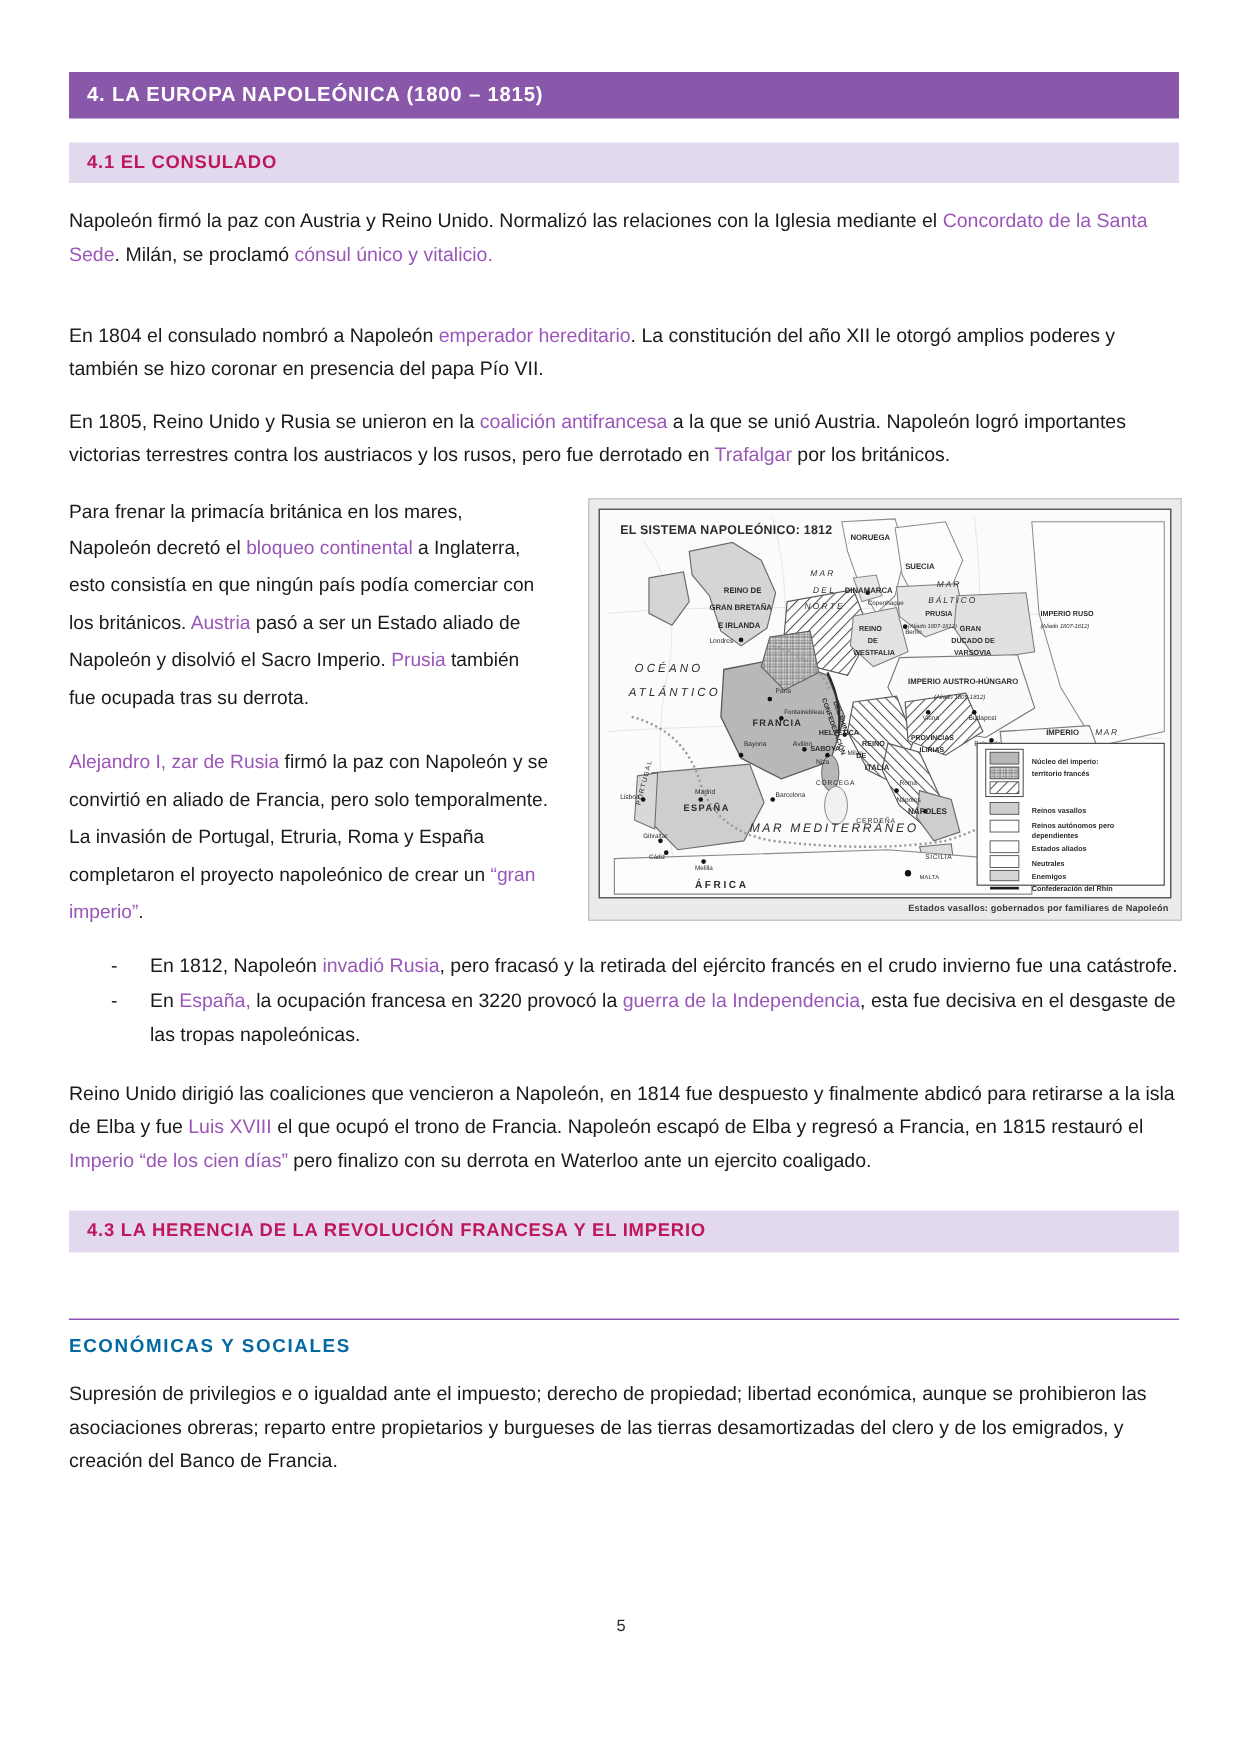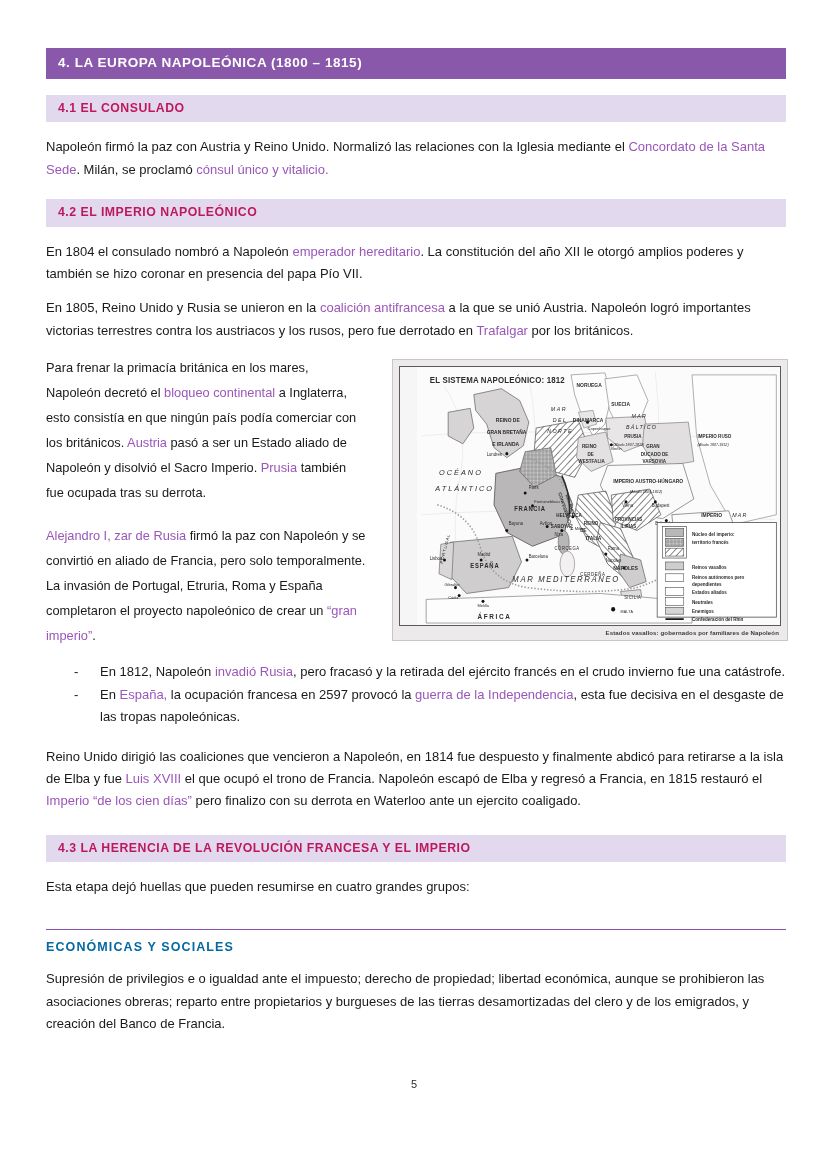--- a/index.html
+++ b/index.html
@@ -89,21 +89,20 @@
     padding: 6px 6px 2px 6px;
     position: relative;
   }
   .map-inner {
     position: relative;
     width: 100%;
     height: 260px;
     background: #f7f6f6;
     border: 1px solid #5a5a5a;
     overflow: hidden;
-    padding-left: 17px;
   }
   .map-svg { display: block; width: 100%; height: 100%; }
   .map-caption {
     text-align: right;
     font-size: 6.1px;
     color: #3a3a3a;
     font-weight: bold;
     padding: 3px 2px 2px 0;
     letter-spacing: 0.1px;
   }
@@ -146,21 +145,20 @@
     <div class="h-main">4. LA EUROPA NAPOLEÓNICA (1800 – 1815)</div>
 
     <div class="spacer-16"></div>
 
     <div class="h-sub">4.1 EL CONSULADO</div>
     <div class="spacer-14"></div>
     <p class="body"><span>Napoleón firmó la paz con Austria y Reino Unido. Normalizó las relaciones con la Iglesia mediante el </span><span class="hl">Concordato de la Santa Sede</span><span>. Milán, se proclamó </span><span class="hl">cónsul único y vitalicio.</span></p>
 
     <div class="spacer-18"></div>
 
-    <div class="h-sub">4.2 EL IMPERIO NAPOLEÓNICO</div>
     <div class="spacer-14"></div>
     <p class="body"><span>En 1804 el consulado nombró a Napoleón </span><span class="hl">emperador hereditario</span><span>. La constitución del año XII le otorgó amplios poderes y también se hizo coronar en presencia del papa Pío VII.</span></p>
 
     <div class="spacer-12"></div>
 
     <p class="body"><span>En 1805, Reino Unido y Rusia se unieron en la </span><span class="hl">coalición antifrancesa</span><span> a la que se unió Austria. Napoleón logró importantes victorias terrestres contra los austriacos y los rusos, pero fue derrotado en </span><span class="hl">Trafalgar</span><span> por los británicos.</span></p>
 
     <div class="spacer-14"></div>
 
     <div class="cols">
@@ -392,33 +390,32 @@
       </div>
     </div>
 
     <div class="spacer-12"></div>
 
     <ul class="dash-list">
       <li>
         <span class="dash">-</span><span>En 1812, Napoleón </span><span class="hl">invadió Rusia</span><span>, pero fracasó y la retirada del ejército francés en el crudo invierno fue una catástrofe.</span>
       </li>
       <li>
-        <span class="dash">-</span><span>En </span><span class="hl">España,</span><span> la ocupación francesa en 2597 provocó la </span><span class="hl">guerra de la Independencia</span><span>, esta fue decisiva en el desgaste de las tropas napoleónicas.</span>
+        <span class="dash">-</span><span>En </span><span class="hl">España,</span><span> la ocupación francesa en 3220 provocó la </span><span class="hl">guerra de la Independencia</span><span>, esta fue decisiva en el desgaste de las tropas napoleónicas.</span>
       </li>
     </ul>
 
     <div class="spacer-16"></div>
 
     <p class="body"><span>Reino Unido dirigió las coaliciones que vencieron a Napoleón, en 1814 fue despuesto y finalmente abdicó para retirarse a la isla de Elba y fue </span><span class="hl">Luis XVIII</span><span> el que ocupó el trono de Francia. Napoleón escapó de Elba y regresó a Francia, en 1815 restauró el </span><span class="hl">Imperio “de los cien días”</span><span> pero finalizo con su derrota en Waterloo ante un ejercito coaligado.</span></p>
 
     <div class="spacer-22"></div>
 
     <div class="h-sub">4.3 LA HERENCIA DE LA REVOLUCIÓN FRANCESA Y EL IMPERIO</div>
     <div class="spacer-14"></div>
-    <p class="body">Esta etapa dejó huellas que pueden resumirse en cuatro grandes grupos:</p>
 
     <div class="spacer-30"></div>
 
     <div class="h-rule-title">ECONÓMICAS Y SOCIALES</div>
 
     <div class="spacer-14"></div>
     <p class="body">Supresión de privilegios e o igualdad ante el impuesto; derecho de propiedad; libertad económica, aunque se prohibieron las asociaciones obreras; reparto entre propietarios y burgueses de las tierras desamortizadas del clero y de los emigrados, y creación del Banco de Francia.</p>
 
   </div>
 

